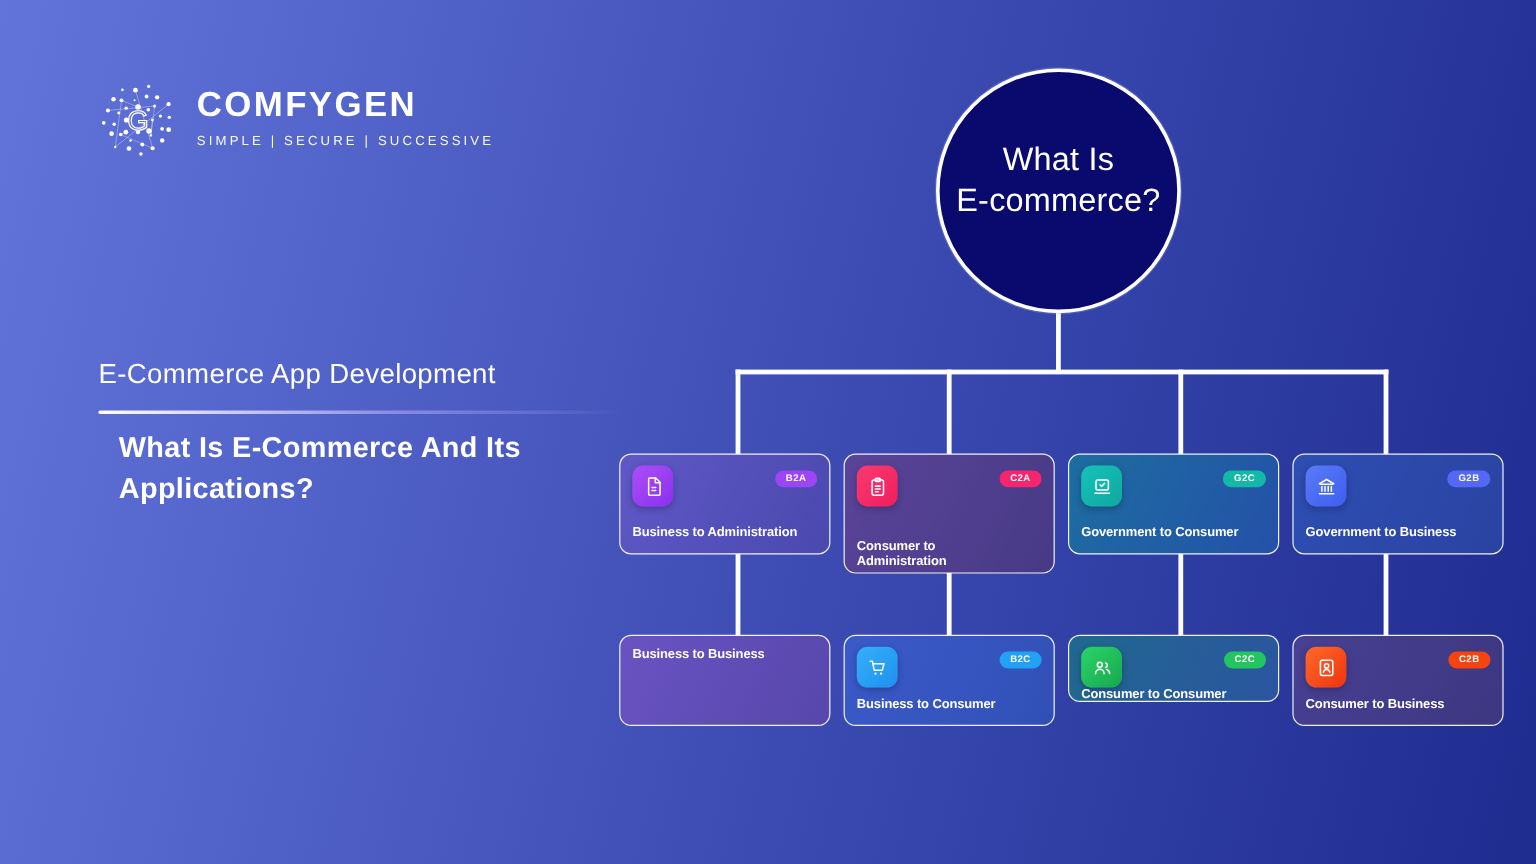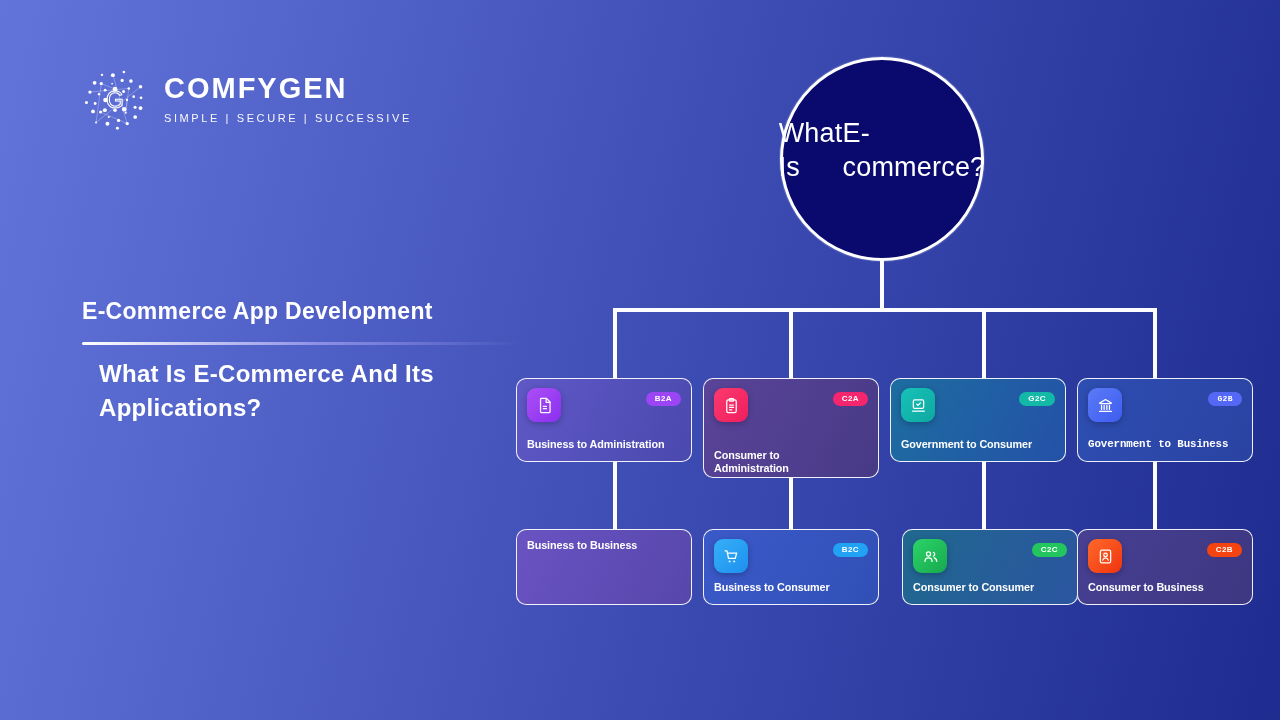--- a/index.html
+++ b/index.html
@@ -10,29 +10,29 @@
     background:linear-gradient(103deg,#6274da 0%,#3c4bb2 55%,#1e2c90 100%);
   }
 
   
   .logo{position:absolute;left:80px;top:60px;display:flex;align-items:center;gap:12px;}
   .logo-mark{width:72px;height:78px;flex:0 0 auto;}
   .brand{font-size:29px;font-weight:700;letter-spacing:2px;line-height:1;}
   .tagline{margin-top:9px;font-size:11px;font-weight:400;letter-spacing:2.6px;opacity:.96;}
 
   
-  .headline-title{position:absolute;left:82px;top:298px;font-size:23px;font-weight:700;letter-spacing:.3px;}
+  .headline-title{position:absolute;left:82px;top:298px;font-size:23px;font-weight:400;letter-spacing:.3px;}
   .headline-divider{position:absolute;left:82px;top:342px;width:438px;height:3px;border-radius:2px;
     background:linear-gradient(to right,#ffffff 0%,rgba(190,180,255,.55) 55%,rgba(190,180,255,0) 100%);}
   .headline-subtitle{position:absolute;left:99px;top:357px;width:368px;
     font-size:24px;font-weight:700;line-height:34px;letter-spacing:.3px;}
 
   
   .root-node{position:absolute;left:780px;top:57px;width:204px;height:204px;border-radius:50%;
-    border:3px solid #ffffff;display:flex;flex-direction:row;align-items:center;justify-content:center;
+    border:3px solid #ffffff;display:flex;flex-direction:column;align-items:center;justify-content:center;
     padding-bottom:18px;box-shadow:0 0 0 1px rgba(255,255,255,.15);}
   .root-node .l{font-size:27px;font-weight:500;line-height:34px;letter-spacing:.2px;}
 
   
   .line{position:absolute;background:#fdfdff;}
   .v{width:4px;} .h{height:4px;}
 
   
   .card{position:absolute;width:176px;border:1.5px solid rgba(255,255,255,.92);border-radius:10px;
     padding:9px 10px 8px 10px;display:flex;flex-direction:column;justify-content:space-between;}
@@ -158,21 +158,21 @@
             <svg viewBox="0 0 24 24" fill="none" stroke="#fff" stroke-width="1.6" stroke-linecap="round" stroke-linejoin="round">
               <rect x="5.5" y="5" width="13" height="10.5" rx="1.6"></rect>
               <path d="M9.8 10.2l1.6 1.6 3-3.2"></path>
               <path d="M4.5 19h15"></path>
             </svg>
           </span>
        <span class="card-badge" style="background:#14b8a6">G2C</span>
      </div>
      <div class="card-label">Government to Consumer</div>
       </div>
-      <div class="card g2b" style="left: 1077px; top: 378px; height: 84px; background: linear-gradient(115deg, rgb(46, 78, 178), rgb(42, 67, 162)); font-family: Liberation Mono, monospace;">
+      <div class="card g2b" style="left: 1077px; top: 378px; height: 84px; background: linear-gradient(115deg, rgb(46, 78, 178), rgb(42, 67, 162));">
         <div class="card-top">
        <span class="card-icon" style="background:linear-gradient(135deg,#5a7bf7,#3f5df0)">
             <svg viewBox="0 0 24 24" fill="none" stroke="#fff" stroke-width="1.6" stroke-linecap="round" stroke-linejoin="round">
               <path d="M4.5 9L12 4.5 19.5 9"></path>
               <path d="M5.5 9.5h13"></path>
               <path d="M7 12v5M10.3 12v5M13.7 12v5M17 12v5"></path>
               <path d="M4.5 19.5h15"></path>
             </svg>
           </span>
        <span class="card-badge" style="background:#5468f5">G2B</span>
@@ -188,21 +188,21 @@
             <svg viewBox="0 0 24 24" fill="none" stroke="#fff" stroke-width="1.6" stroke-linecap="round" stroke-linejoin="round">
               <path d="M4 5h2.3l1.9 9.5h8.5l1.8-6.8H7.2"></path>
               <circle cx="9.6" cy="18.2" r="1.2" fill="#fff" stroke="none"></circle>
               <circle cx="15.4" cy="18.2" r="1.2" fill="#fff" stroke="none"></circle>
             </svg>
           </span>
        <span class="card-badge" style="background:#22a2f5">B2C</span>
      </div>
      <div class="card-label">Business to Consumer</div>
       </div>
-      <div class="card c2c" style="left: 890px; top: 529px; height: 76px; background: linear-gradient(115deg, rgb(32, 104, 143), rgb(43, 85, 160)); margin-left: 12px;">
+      <div class="card c2c" style="left: 890px; top: 529px; height: 56px; background: linear-gradient(115deg, rgb(32, 104, 143), rgb(43, 85, 160));">
         <div class="card-top">
        <span class="card-icon" style="background:linear-gradient(135deg,#2bd468,#17a84e)">
             <svg viewBox="0 0 24 24" fill="none" stroke="#fff" stroke-width="1.6" stroke-linecap="round" stroke-linejoin="round">
               <circle cx="9.5" cy="8.8" r="2.6"></circle>
               <path d="M5 18.2c0-2.6 2-4.6 4.5-4.6s4.5 2 4.5 4.6"></path>
               <path d="M15.6 6.9a2.5 2.5 0 0 1 0 4.8"></path>
               <path d="M16.6 13.7c1.9.5 3.2 2.2 3.2 4.3"></path>
             </svg>
           </span>
        <span class="card-badge" style="background:#22c55e">C2C</span>

